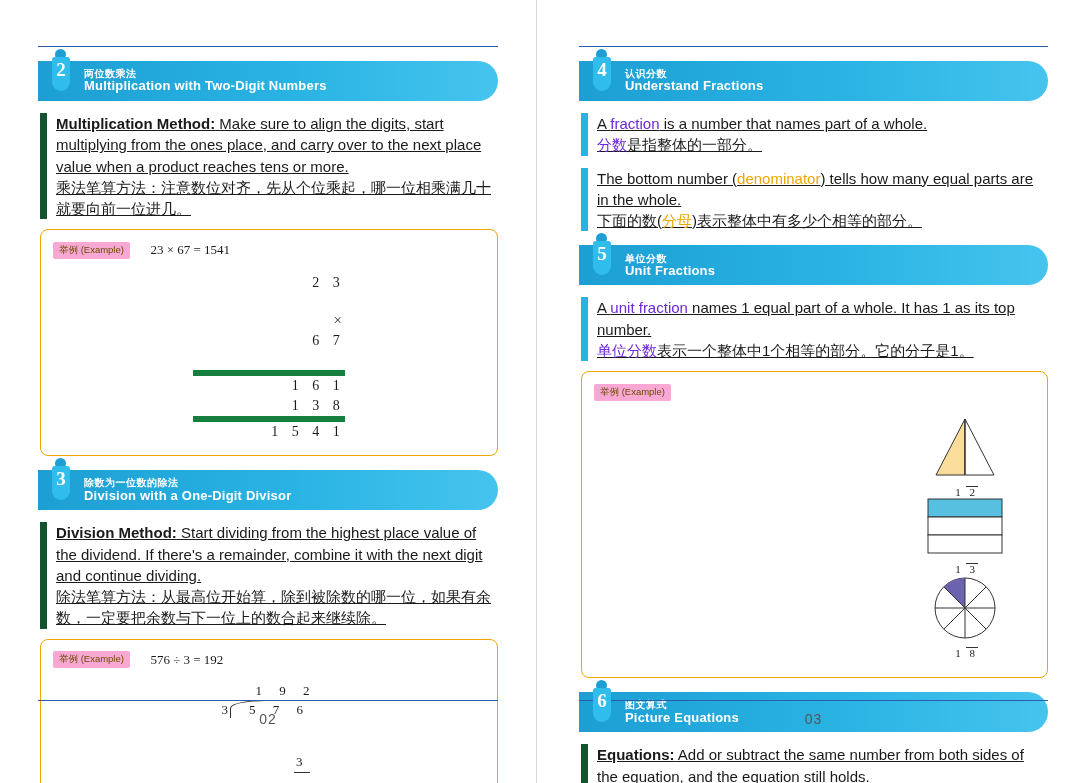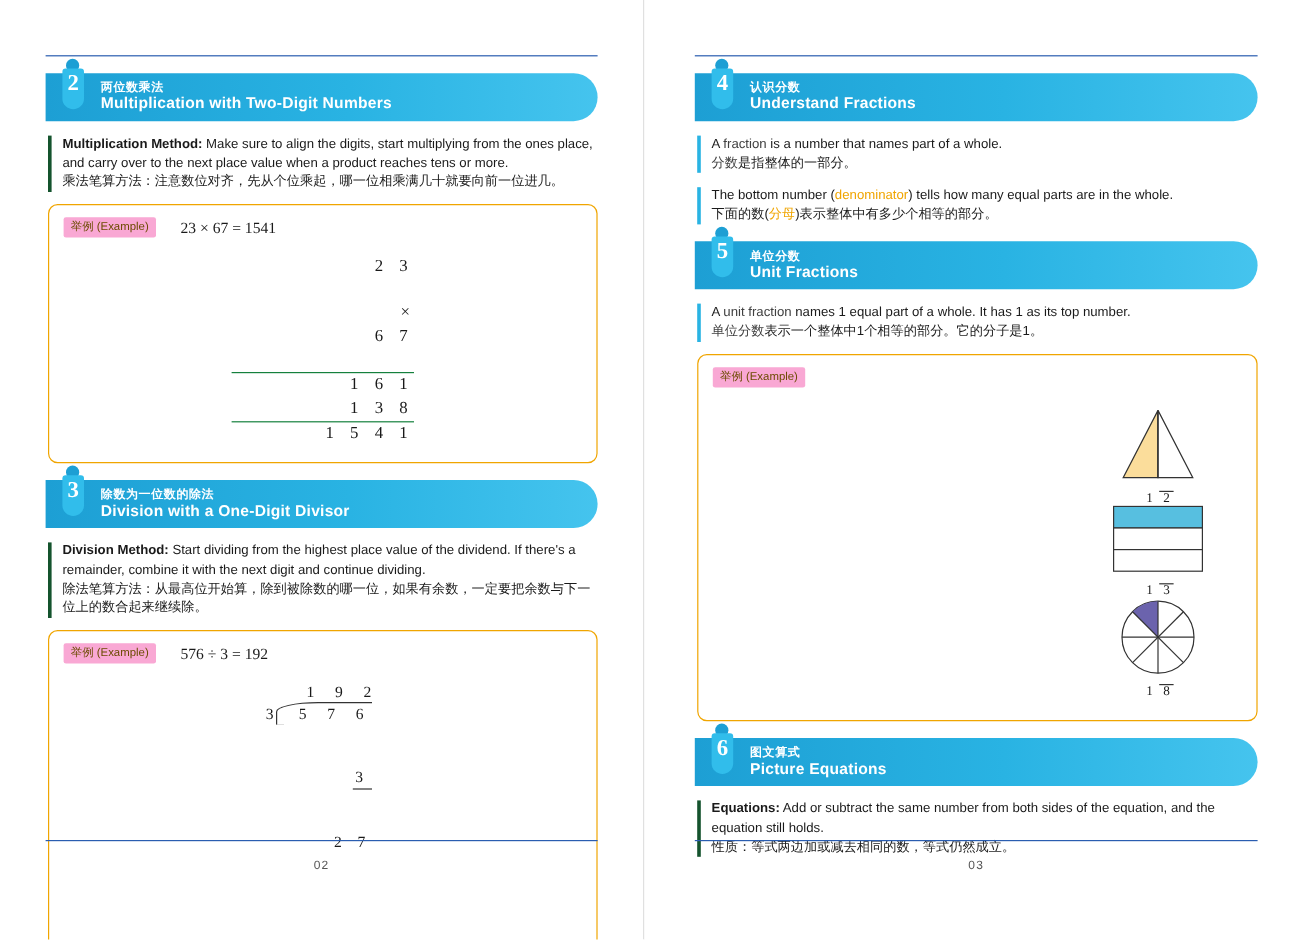--- a/index.html
+++ b/index.html
@@ -49,21 +49,21 @@
     position: absolute;
     bottom: 42px;
     left: 0;
     right: 0;
   }
   .folio {
     position: absolute;
     bottom: 16px;
     width: 100%;
     text-align: center;
-    font-size: 10px;
+    font-size: 14px;
     color: #555;
     letter-spacing: 1px;
   }
 
   
   .section {
     position: relative;
     margin: 14px 0 10px 0;
   }
   .ribbon {
@@ -120,30 +120,31 @@
     letter-spacing: .5px;
   }
   .sec-en {
     font-size: 13px;
     font-weight: bold;
     letter-spacing: .2px;
   }
 
   
   .note {
-    border-left: 3px solid #14532d;
+    border-left: 7px solid #14532d;
     padding: 0 0 0 9px;
     margin: 12px 0 10px 2px;
-    font-size: 11px;
+    font-size: 15px;
     line-height: 1.42;
+    text-decoration: underline;
   }
   .note.blue { border-left-color: #29b3e3; }
   .note b { font-weight: bold; }
   .note .cn { display: block; }
-  .hl-blue { color: #404040; }
+  .hl-blue { color: #6d28d9; }
   .hl-orange { color: #f0a500; }
 
   
   .example {
     border: 1px solid #f0a500;
     border-radius: 8px;
     padding: 10px 12px 14px 12px;
     margin: 10px 0 14px 2px;
     position: relative;
     background: #fff;
@@ -173,21 +174,21 @@
     font-family: "Liberation Serif", serif;
     font-size: 14px;
   }
   .mul {
     display: inline-block;
     text-align: right;
     line-height: 1.38;
     letter-spacing: 5px;
   }
   .mul .row { white-space: pre; }
-  .mul .bar { border-bottom: 1px solid #15803d; padding-bottom: 1px; }
+  .mul .bar { border-bottom: 6px solid #15803d; padding-bottom: 1px; }
   .mul .op { letter-spacing: 3px; }
 
   .div-wrap {
     display: inline-block;
     font-family: "Liberation Serif", serif;
     font-size: 13px;
     line-height: 1.36;
     position: relative;
   }
   .div-quot {

